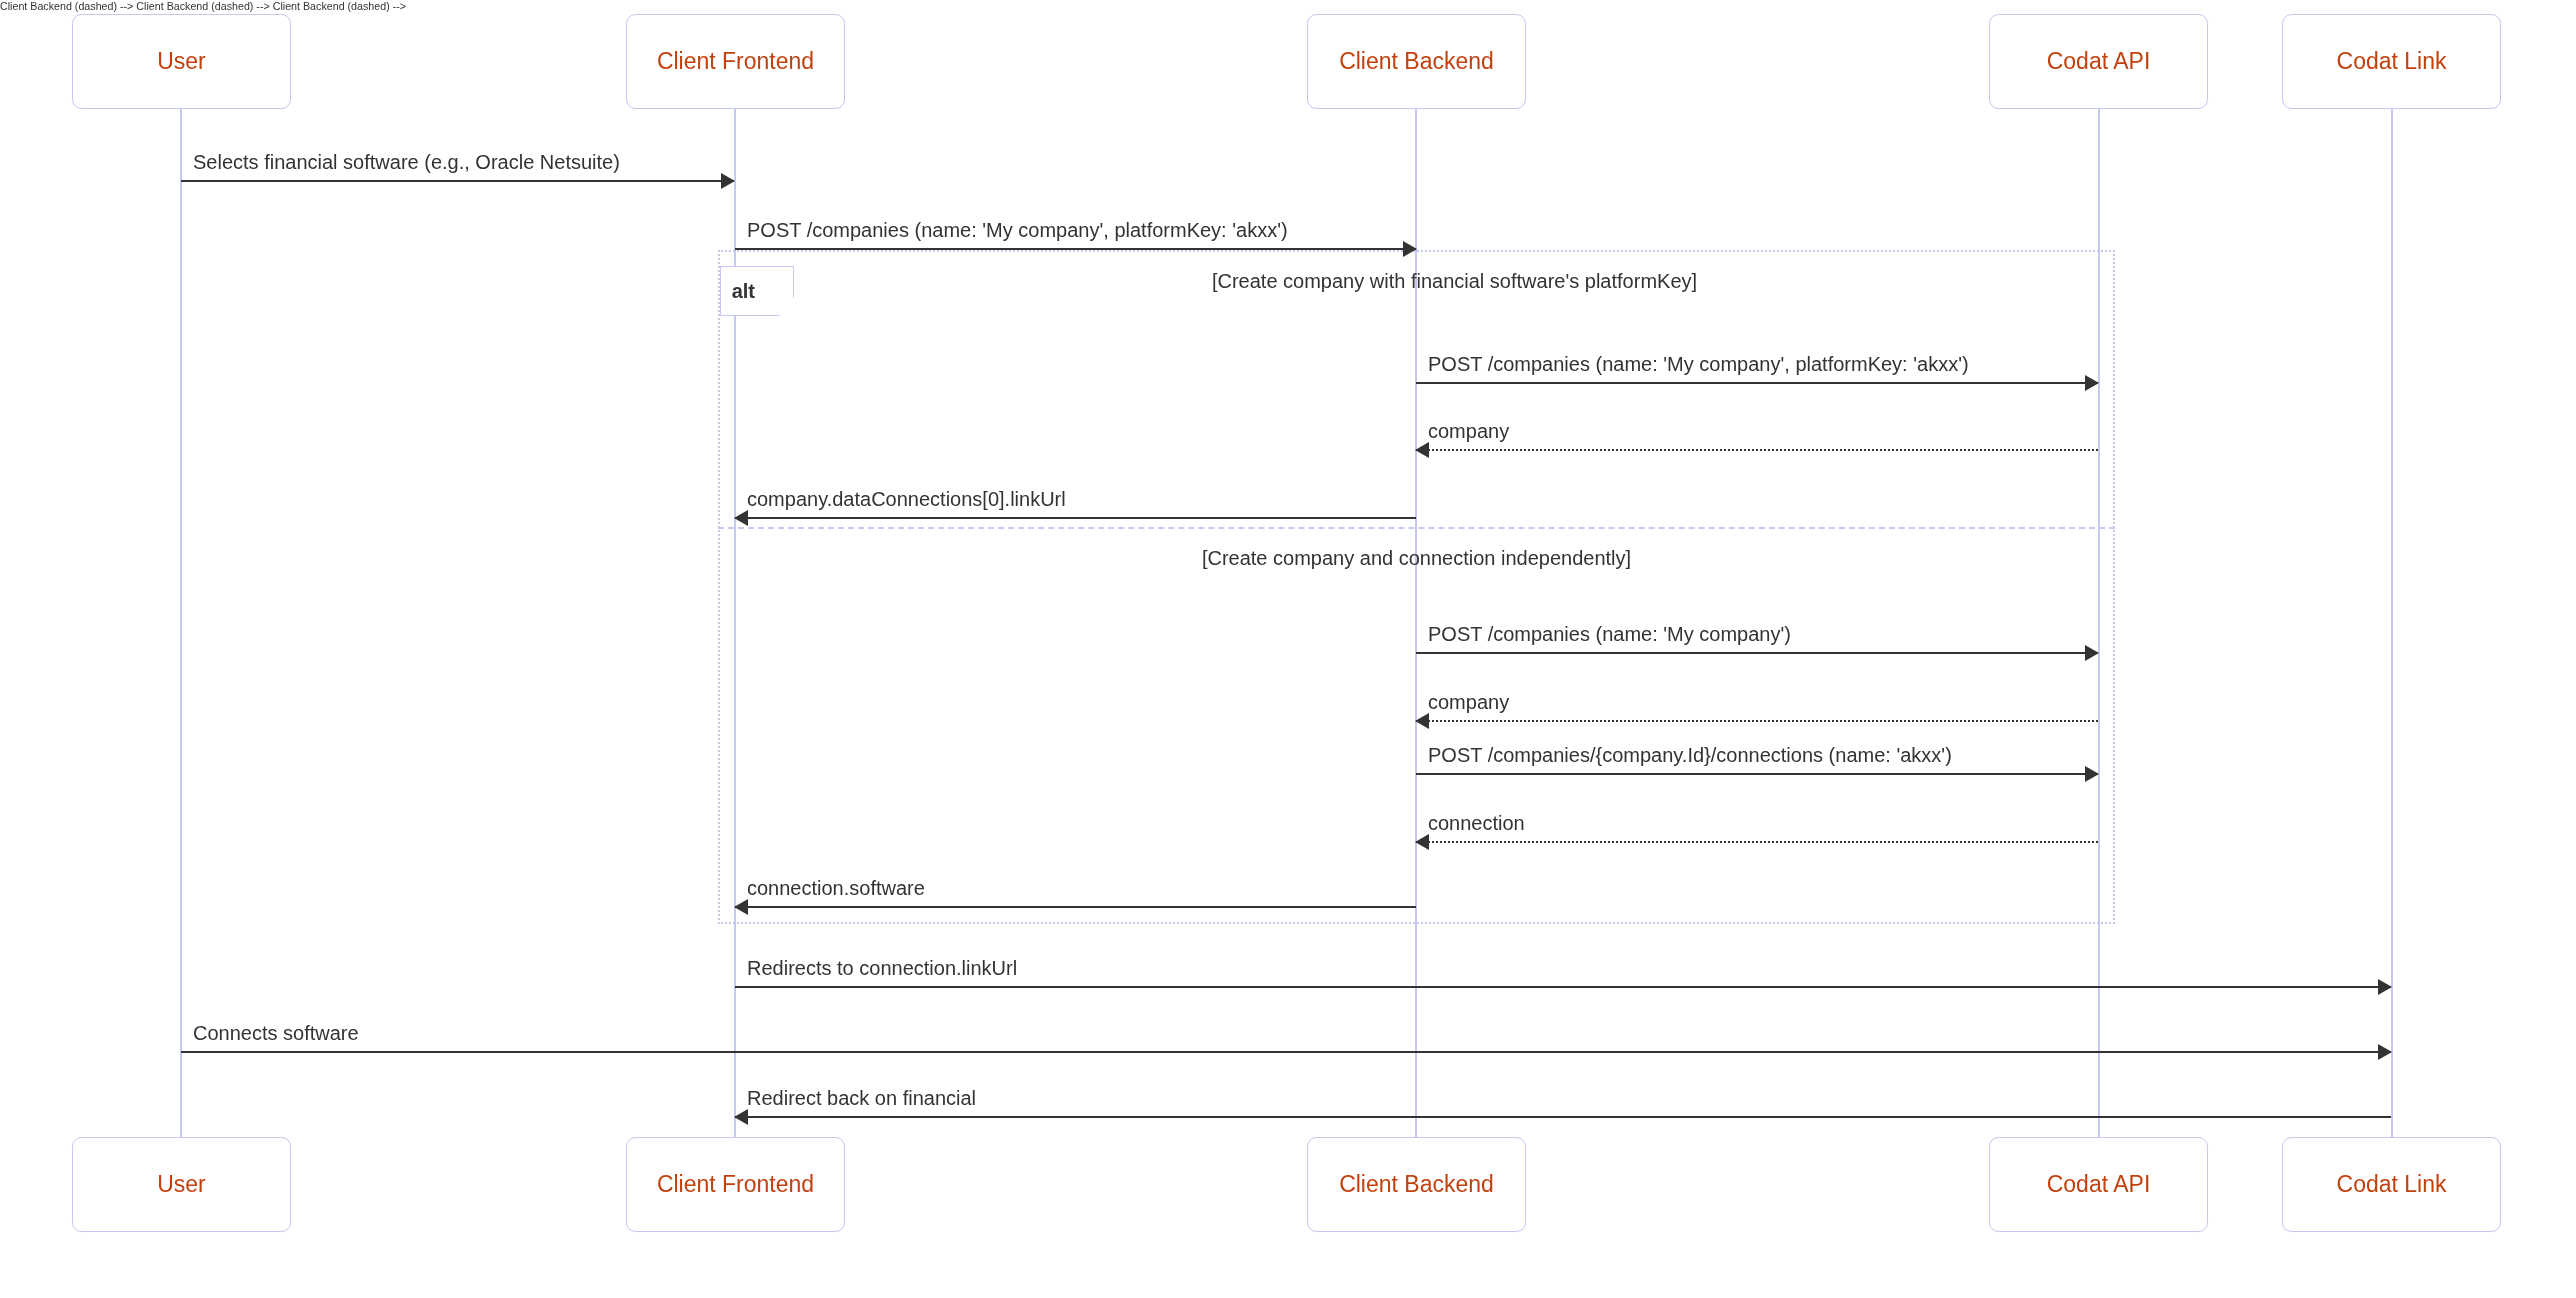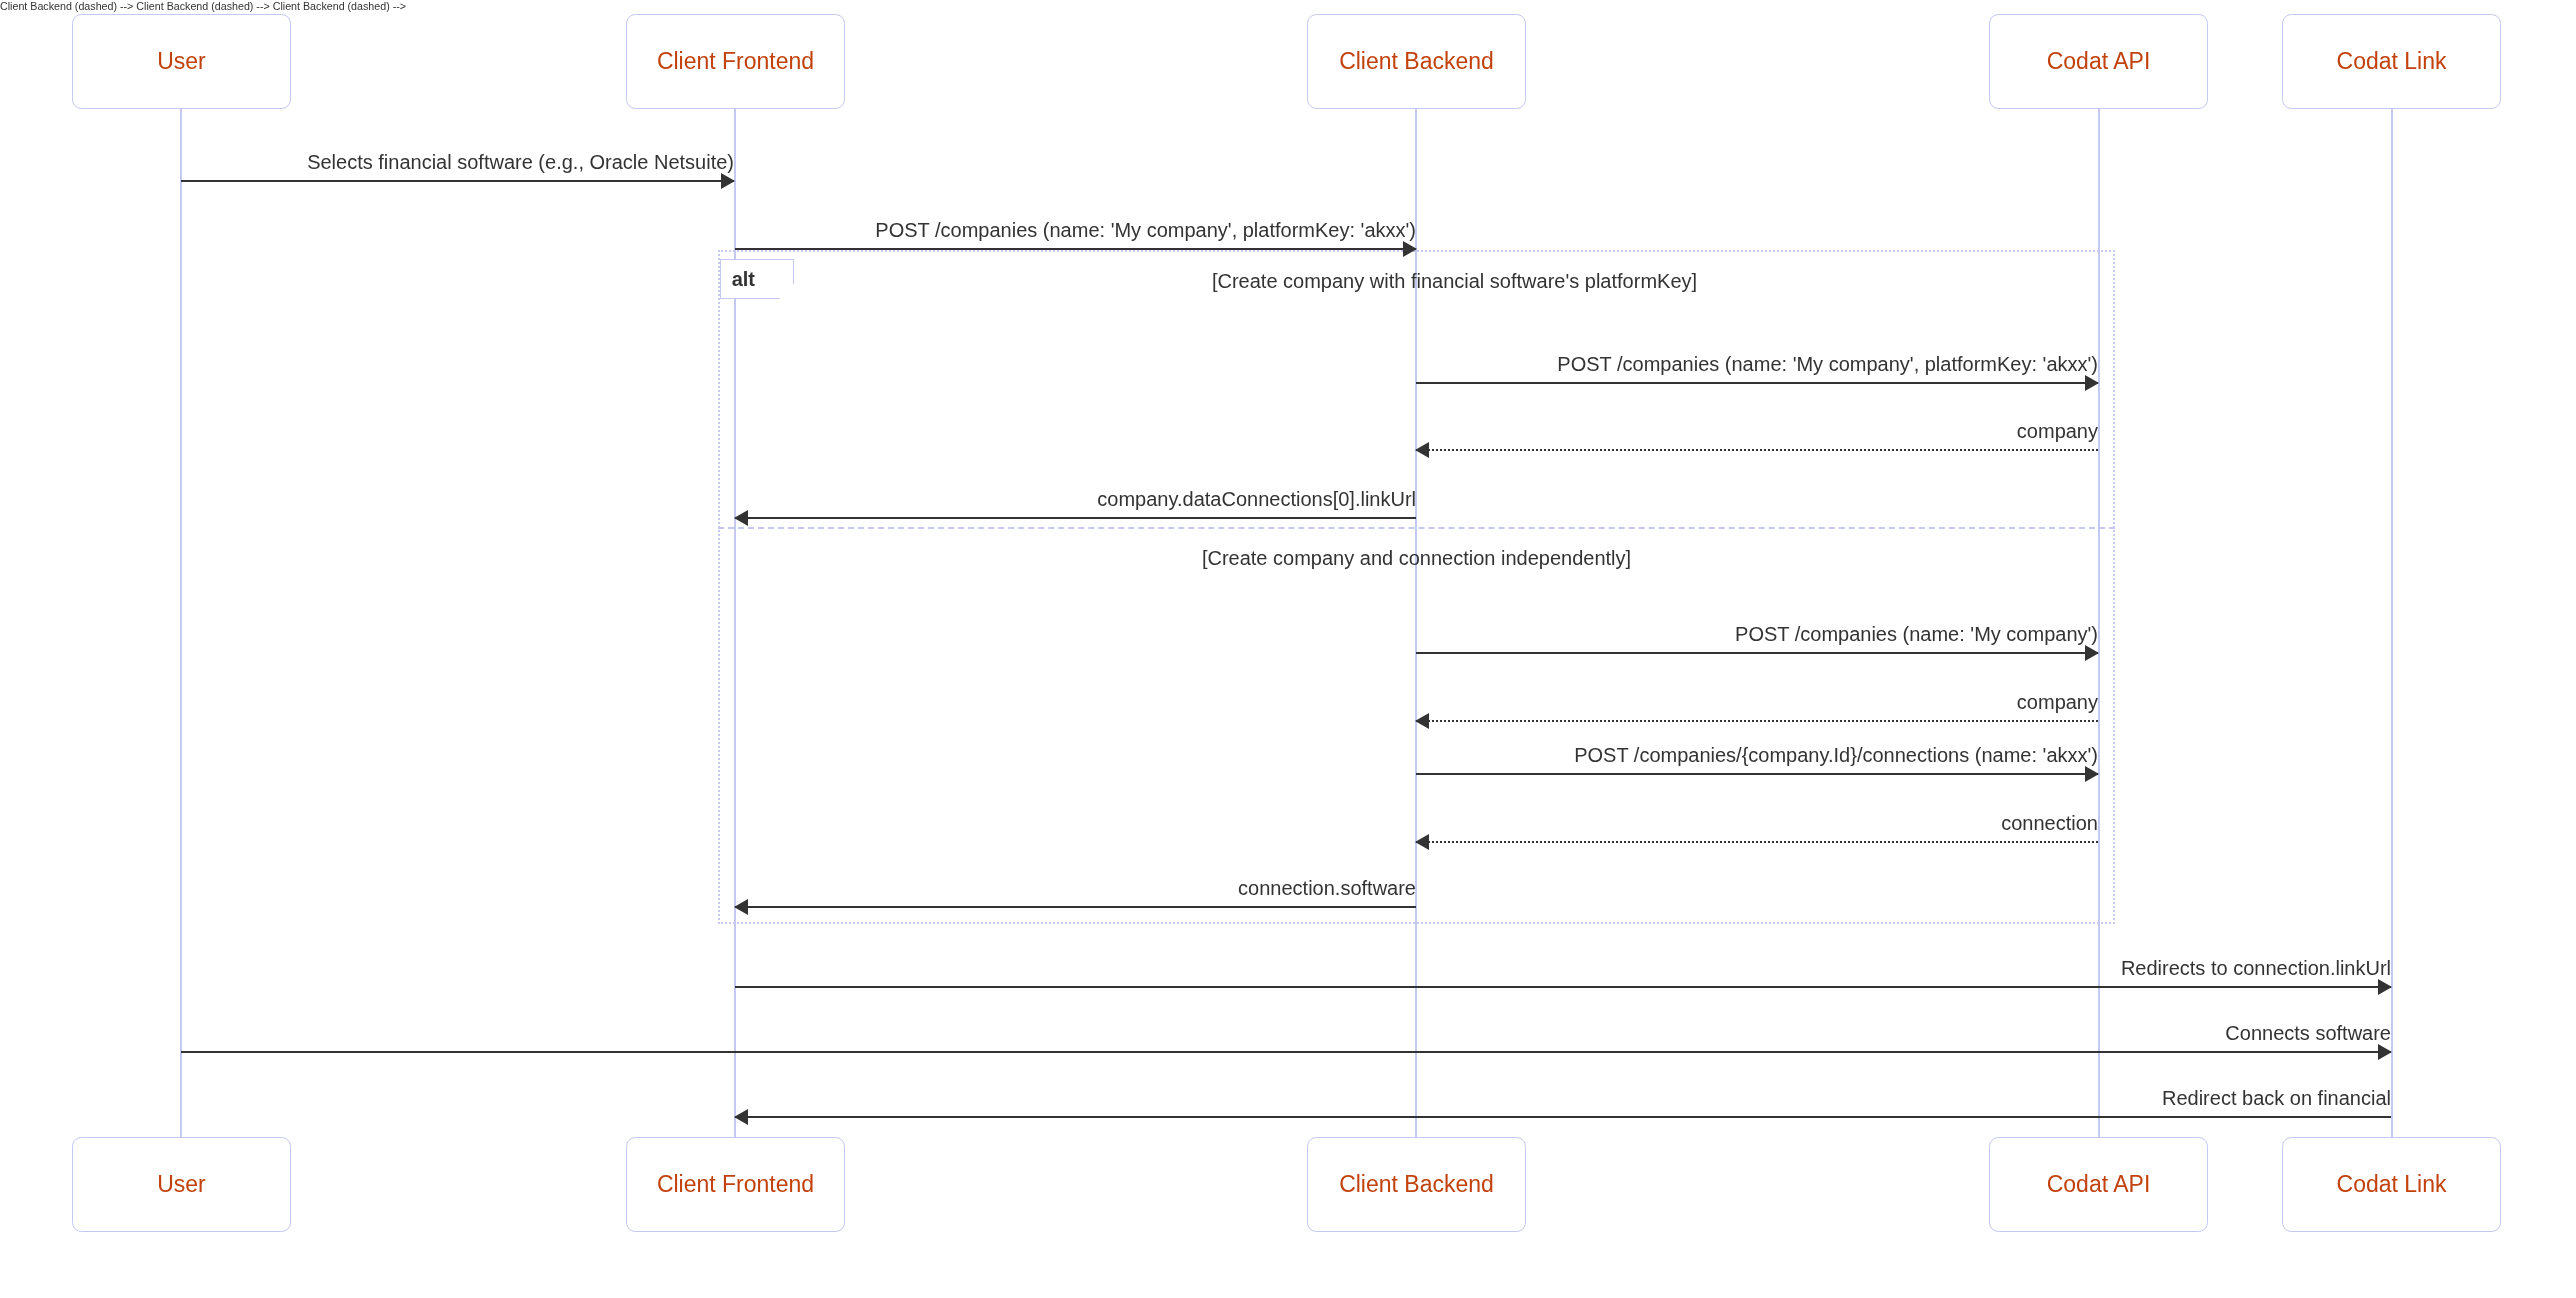--- a/index.html
+++ b/index.html
@@ -75,26 +75,27 @@
   }
   .msg .head.left {
     left: -1.3px;
     border-right: 14.8px solid #333333;
   }
   .msg .text {
     position: absolute;
     left: 0;
     width: 100%;
     bottom: 8px;
-    text-align: right;
+    text-align: left;
     font-size: 20px;
     font-family: "Liberation Sans", sans-serif;
     color: #333333;
     line-height: 1;
     white-space: nowrap;
+    padding-left: 12px;
   }
 
   
   .fragment {
     position: absolute;
     box-sizing: border-box;
     border: 2px dotted #c5c8f0;
     background: transparent;
     pointer-events: none;
   }
@@ -141,21 +142,21 @@
   <div class="lifeline" style="left:734px; top:109px; height:1028px;"></div>
   <div class="lifeline" style="left:1415px; top:109px; height:1028px;"></div>
   <div class="lifeline" style="left:2098px; top:109px; height:1028px;"></div>
   <div class="lifeline" style="left:2391px; top:109px; height:1028px;"></div>
 
   
   <div class="fragment" style="left:718px; top:250px; width:1397px; height:674px;"></div>
 
   <div class="fragment-divider" style="left:718px; top:527px; width:1397px;"></div>
 
-  <div class="fragment-label" style="left:720px; top:259px; width:74px; height:40px;">
+  <div class="fragment-label" style="left:720px; top:266px; width:74px; height:50px;">
     <span>alt</span>
   </div>
 
   <div class="fragment-title" style="left:794px; top:271px; width:1321px;">[Create company with financial software's platformKey]</div>
 
   <div class="fragment-title" style="left:718px; top:548px; width:1397px;text-align:center;">[Create company and connection independently]</div>
 
   
   <div class="actor-box" style="left:72px; top:14px; width:219px; height:95px;">
     <span class="actor-label">User</span>

